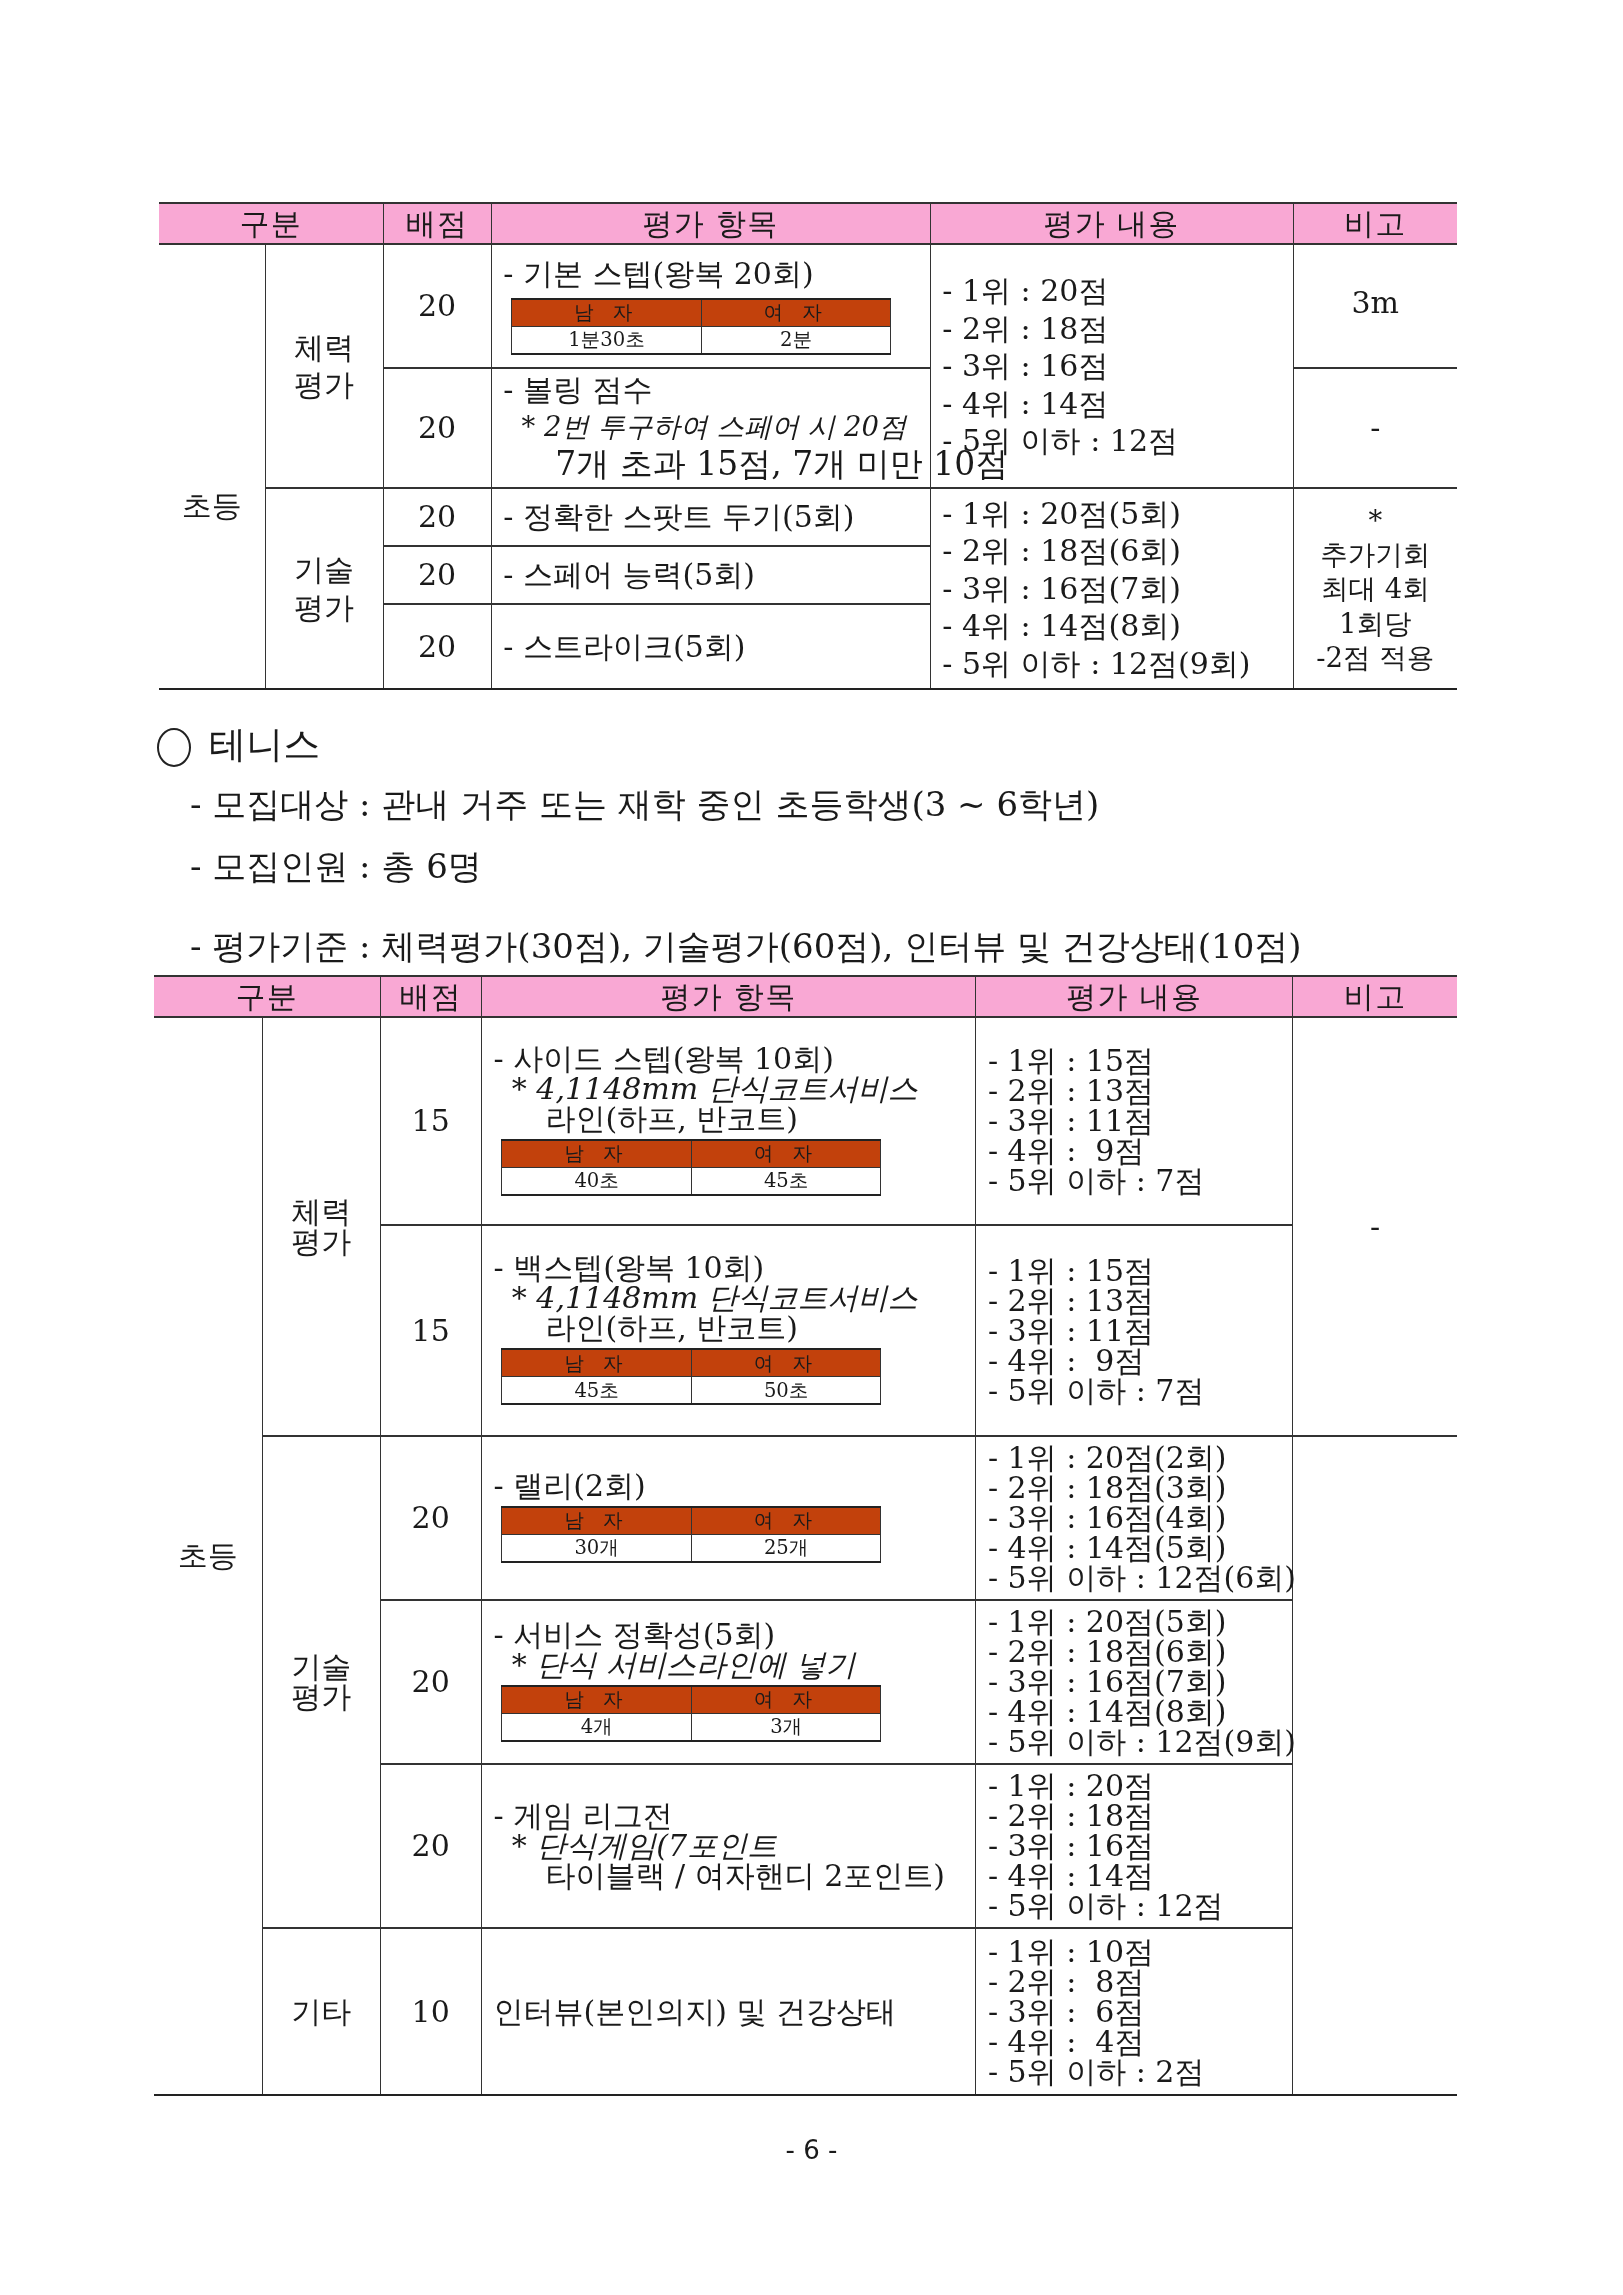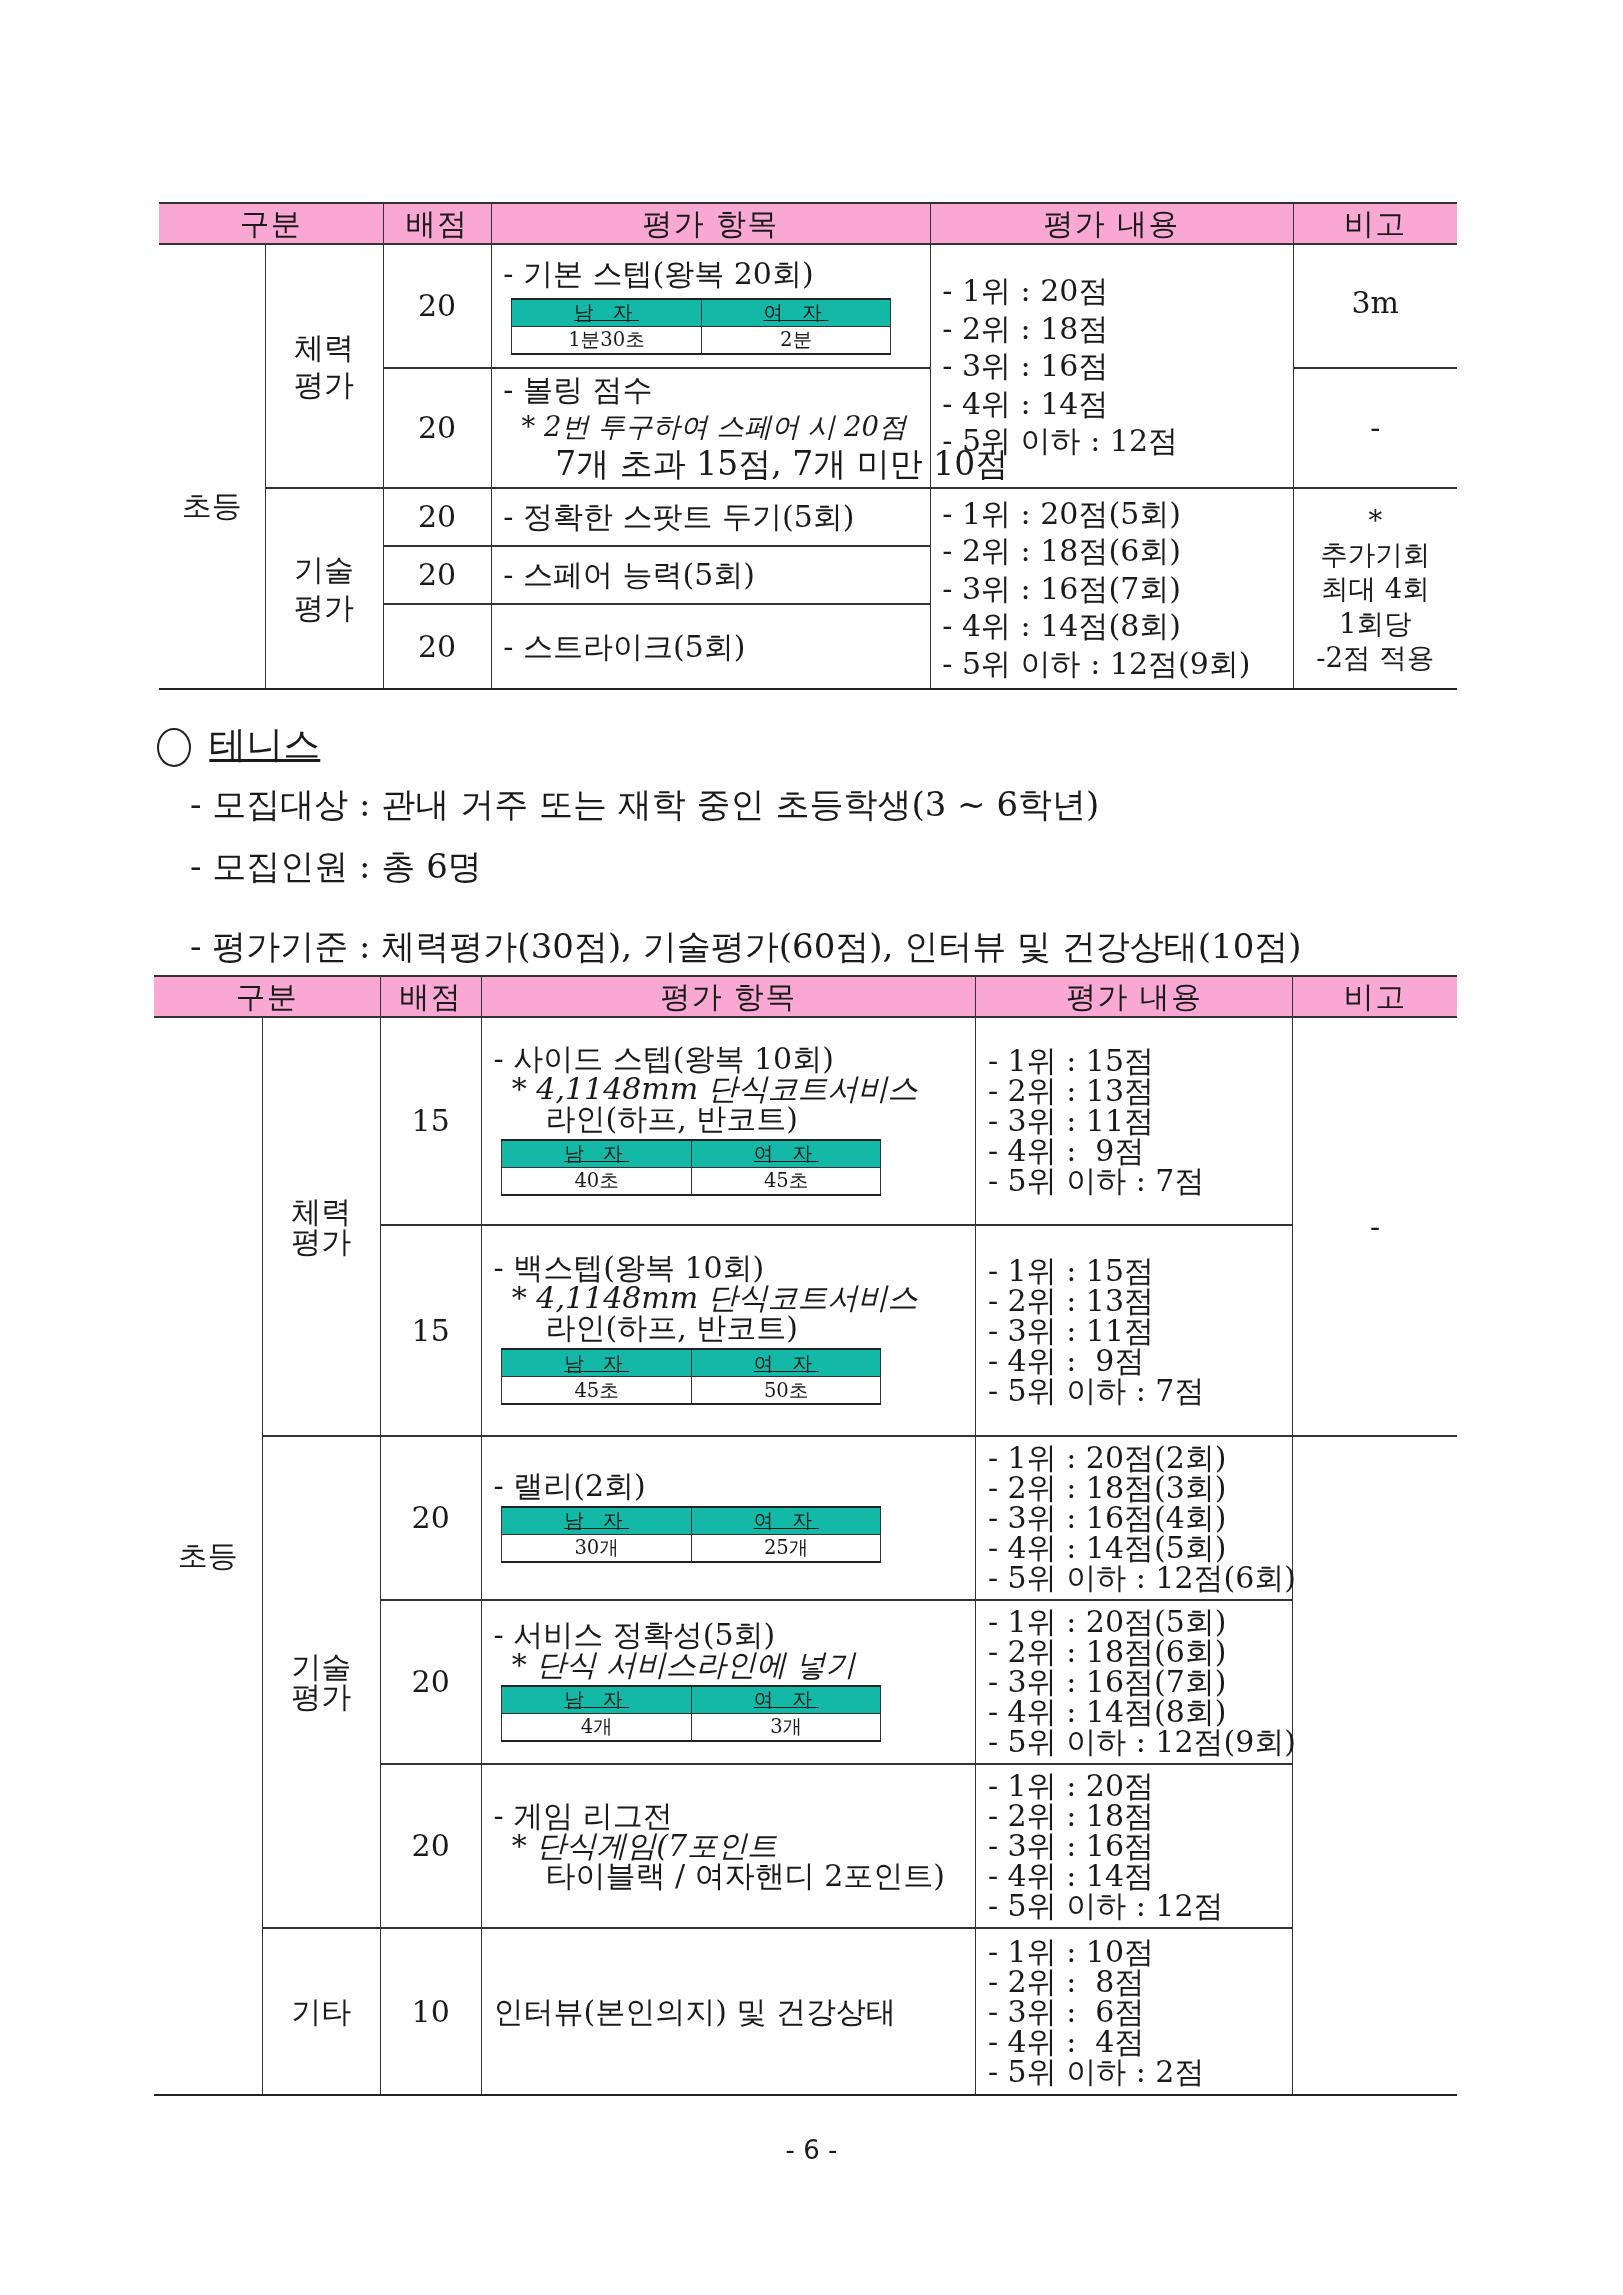--- a/index.html
+++ b/index.html
@@ -11,21 +11,21 @@
   table.eval tr.hdr { border-top:2.6px solid #222; border-bottom:2.6px solid #222; }
   table.eval td.first, table.eval th.first { border-left:none; }
   table.eval td.last, table.eval th.last { border-right:none; }
   .tl { text-align:left !important; padding-left:11.8px !important; }
   .item-line { display:block; white-space:nowrap; }
   .item-note { display:block; white-space:nowrap; padding-left:18.3px;font-style:italic; }
   .item-note2 { display:block; white-space:nowrap; padding-left:52px; }
   .rank { display:block; white-space:pre; text-align:left; }
   .gender { border-collapse:collapse; margin:5.2px 0 2.6px 7.9px; table-layout:fixed; }
   .gender td { border:1.3px solid #333 !important; font-size:19.6px !important; height:26px; text-align:center; line-height:1.2 !important; }
-  .gender tr.gh td { background:#14b8a6; letter-spacing:6.5px; border-top:2.6px solid #222 !important;text-decoration:underline; }
+  .gender tr.gh td { background:#c2410c; letter-spacing:6.5px; border-top:2.6px solid #222 !important; }
   .gender tr.gv td { border-bottom:2.6px solid #222 !important; }
   .section-title { font-size:37px; }
   .bullet-line { font-size:34px; white-space:nowrap; }
   .circle-icon { display:inline-block; width:30px; height:35px; border:2px solid #222; border-radius:50%; vertical-align:middle; margin-right:18.3px; }
   .tight .rank { line-height:1.0; font-size:30px; }
   .tight .item-line, .tight .item-note, .tight .item-note2 { line-height:1.0; }
 </style>
 </head>
 <body>
 
@@ -117,21 +117,21 @@
     <td>20</td>
     <td class="tl">- 스페어 능력(5회)</td>
   </tr>
   <tr style="height:85px">
     <td style="border-bottom:2.6px solid #222;">20</td>
     <td class="tl" style="border-bottom:2.6px solid #222;">- 스트라이크(5회)</td>
   </tr>
 </tbody>
   </table>
 
-<div class="abs section-title" style="left:157px; top:720px;text-decoration:underline;">
+<div class="abs section-title" style="left:157px; top:720px;">
   <span class="circle-icon"></span><span>테니스</span>
 </div>
 <div class="abs bullet-line" style="left:190px; top:782px;">- 모집대상 : 관내 거주 또는 재학 중인 초등학생(3 ~ 6학년)</div>
 <div class="abs bullet-line" style="left:190px; top:844px;">- 모집인원 : 총 6명</div>
 <div class="abs bullet-line" style="left:190px; top:924px;">- 평가기준 : 체력평가(30점), 기술평가(60점), 인터뷰 및 건강상태(10점)</div>
 
 <table class="eval tight" style="left:154px; top:975px; width:1303px;">
   <colgroup>
     <col style="width:108px">
       <col style="width:118px">

